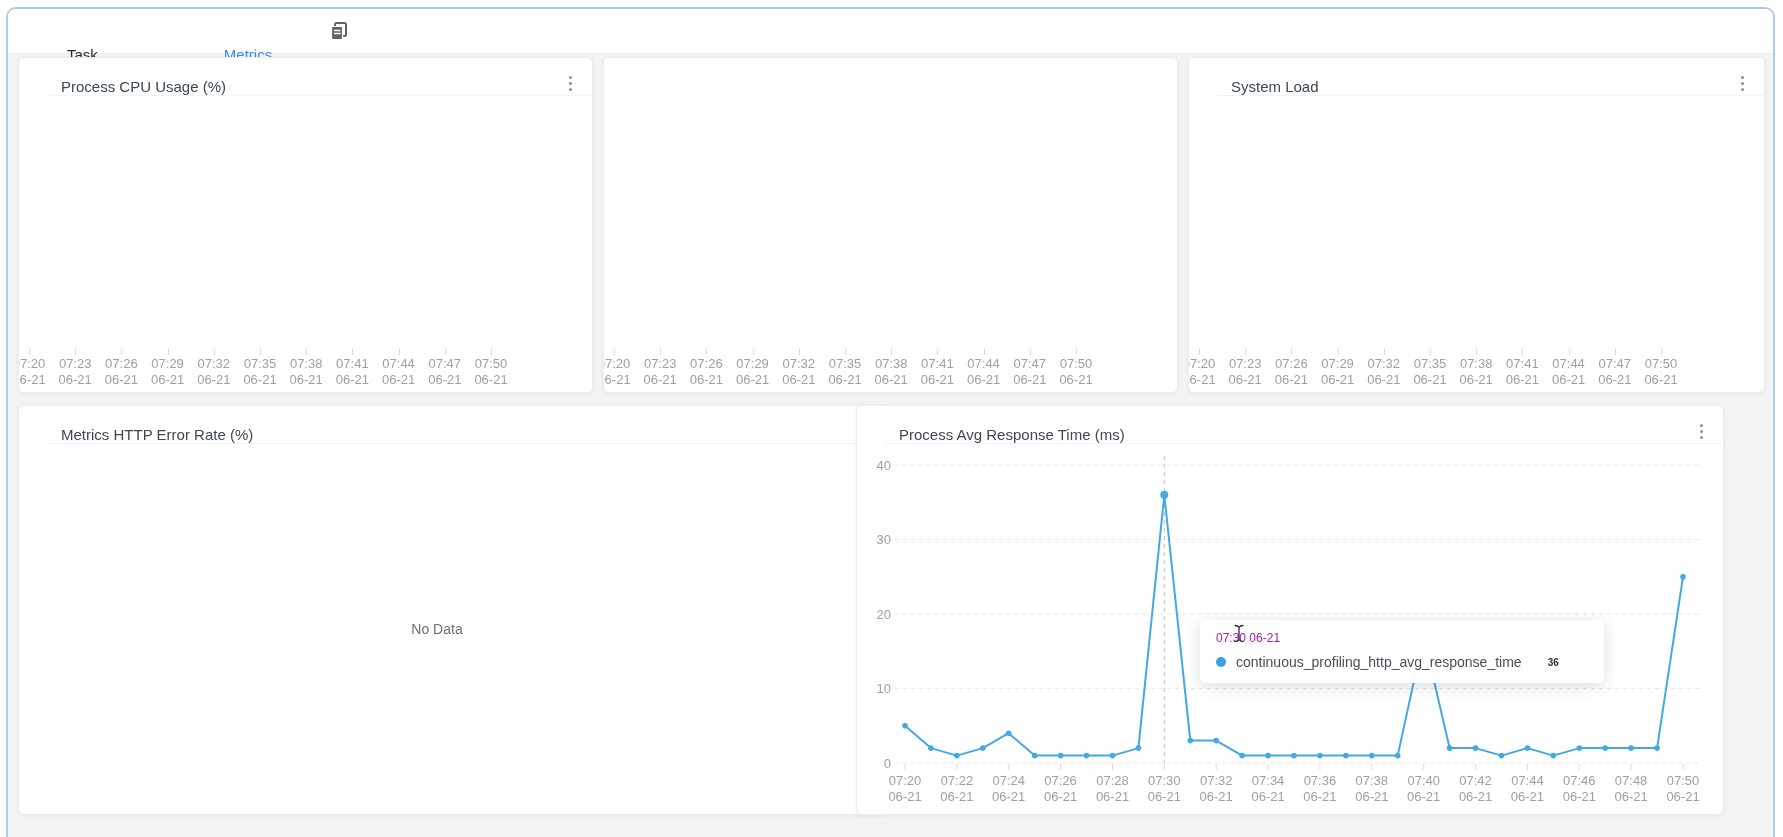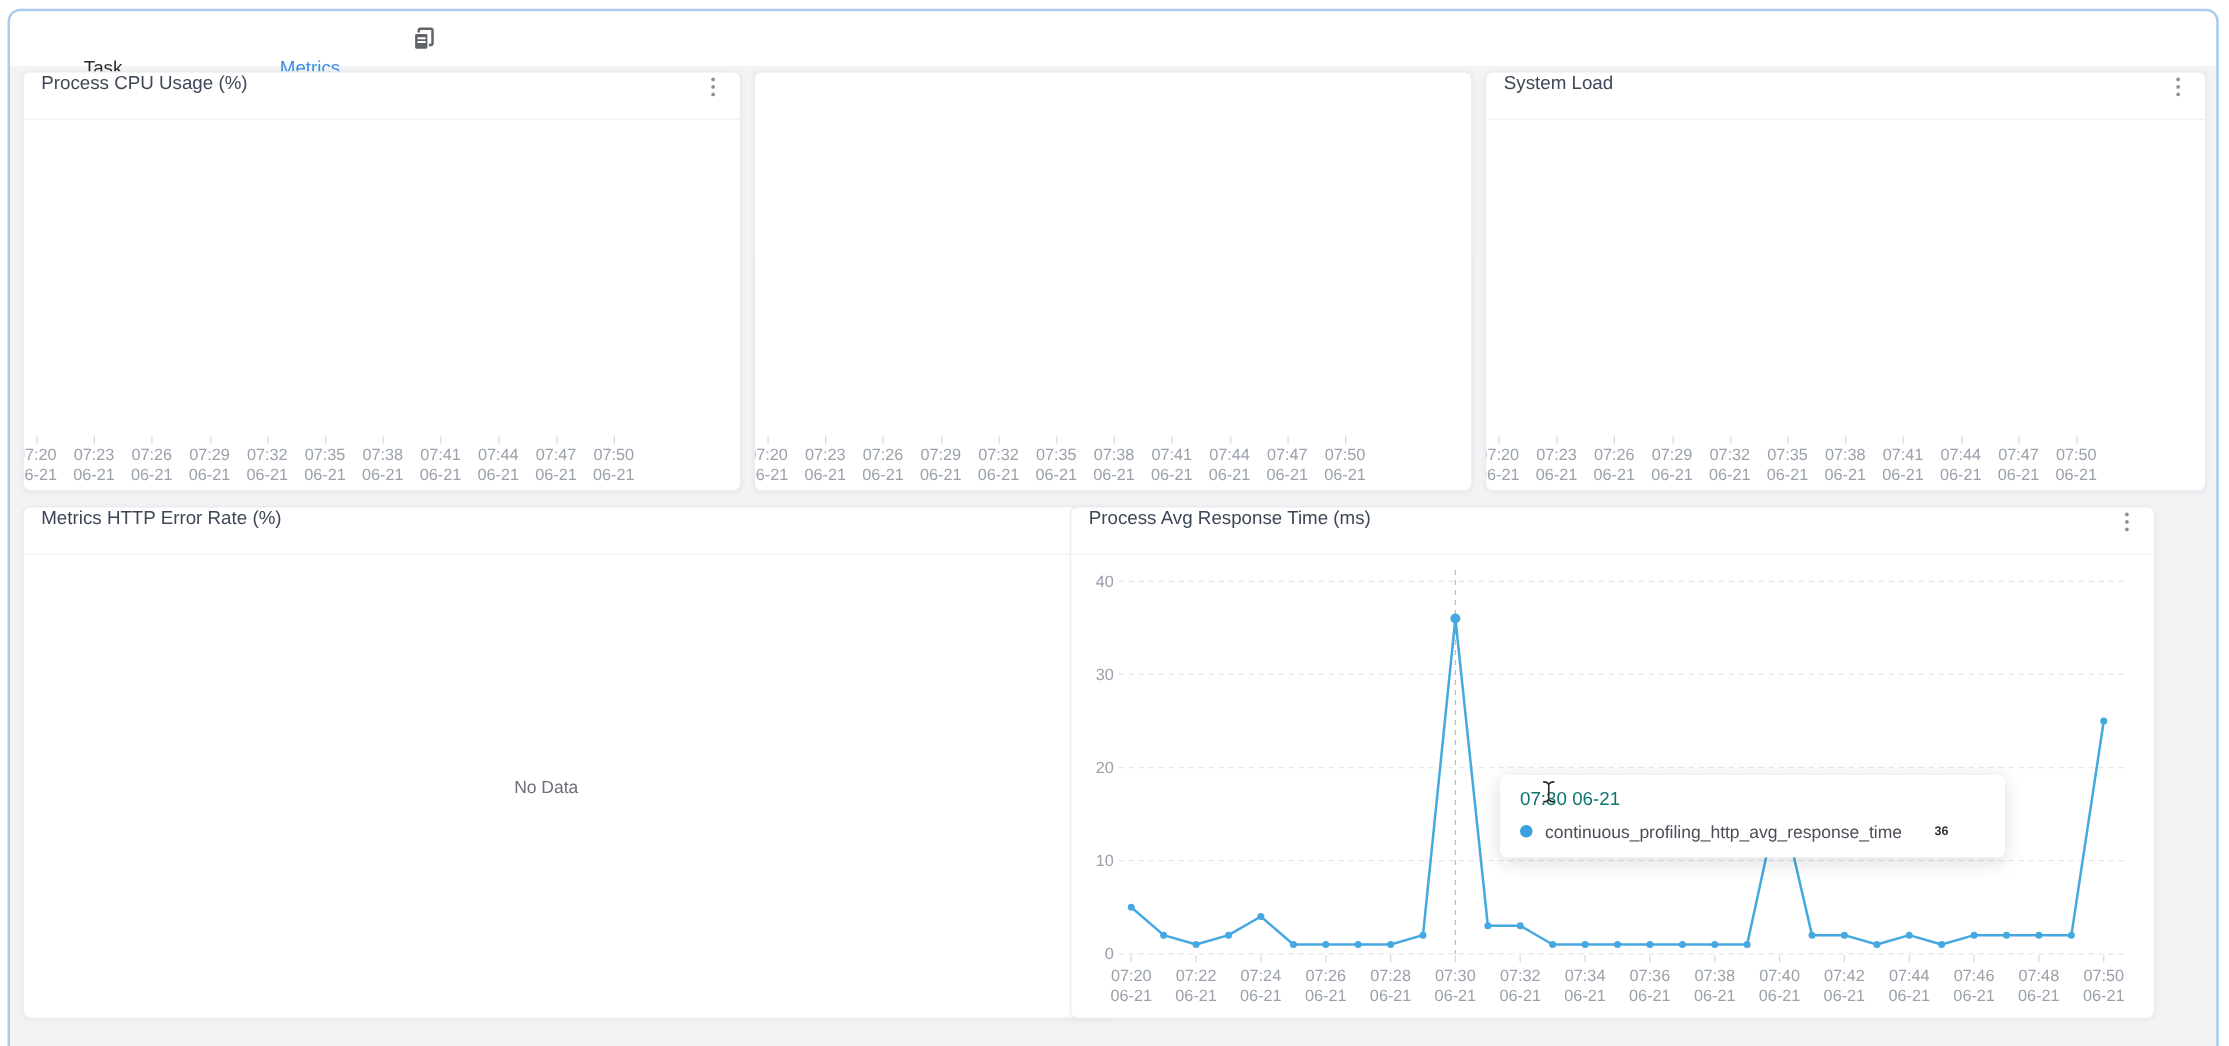--- a/index.html
+++ b/index.html
@@ -16,22 +16,22 @@
   .tab { font-size:15px; color:#2b2b2b; cursor:pointer; white-space:nowrap;margin-top:47px; }
   .tab.task { margin-left:59px; }
   .tab.metrics { margin-left:126px; color:#3a8ee6; }
   .tab-icon { margin-left:53px; width:27px; height:27px; display:flex;
               align-items:center; justify-content:center; cursor:pointer; }
 
   
   .panel { position:absolute; background:#fff; border:1px solid #ececf0; border-radius:6px;
            box-shadow:0 1px 4px rgba(31,45,61,.05); display:flex; flex-direction:column;
            overflow:hidden; }
-  .panel-header { height:38px; flex:0 0 38px; display:flex; align-items:flex-start;
-                  justify-content:space-between; padding:0 14px; border-bottom:1px solid #f3f3f5; }
+  .panel-header { height:38px; flex:0 0 38px; display:flex; align-items:flex-end;
+                  justify-content:space-between; padding:0 14px; border-bottom:1px solid #f3f3f5;margin-left:28px; }
   .panel-title { font-size:15px; color:#3d4757; white-space:nowrap; }
   .kebab { display:flex; flex-direction:column; align-items:center; gap:3px;
            padding:4px 6px; cursor:pointer; }
   .kebab i { width:3px; height:3px; border-radius:50%; background:#8c9096; display:block; }
   .panel-body { flex:1 1 auto; position:relative; overflow:hidden; }
 
   #panel-cpu     { left:10px;   top:48px;  width:575px; height:336px; }
   #panel-threads { left:595px;  top:48px;  width:575px; height:336px; }
   #panel-load    { left:1180px; top:48px;  width:577px; height:336px; }
   #panel-error   { left:10px;   top:396px; width:870px; height:410px; }
@@ -53,21 +53,21 @@
   .tick      { stroke:#d9dcdf; stroke-width:1; }
   .ylab,.xlab{ font-size:13px; fill:#9aa1ab; font-family:"Liberation Sans","DejaVu Sans",sans-serif; }
   .crosshair { stroke:#b9bec5; stroke-width:1; stroke-dasharray:4 4; }
   .dataline  { fill:none; stroke:#45a8e0; stroke-width:2; stroke-linejoin:round; }
   .datapoint { fill:#45a8e0; }
 
   
   .tooltip { position:absolute; left:343px; top:176px; width:404px; background:#fff;
              border-radius:6px; box-shadow:0 3px 16px rgba(0,0,0,.14);
              padding:11px 16px 13px 16px; z-index:5; }
-  .tt-time { font-size:15px; color:#0f766e; white-space:nowrap; }
+  .tt-time { font-size:12px; color:#a21caf; white-space:nowrap; }
   .tt-row  { margin-top:9px; display:flex; align-items:center; white-space:nowrap; }
   .tt-dot  { width:10px; height:10px; border-radius:50%; background:#3ba0e0; flex:0 0 10px; }
   .tt-name { margin-left:10px; font-size:14px; color:#4a4e57; }
   .tt-val  { margin-left:26px; font-size:10px; font-weight:bold; color:#303133; }
   .cursor-ibeam { position:absolute; left:33px; top:4px; }
 </style>
 </head>
 <body>
 
 <div class="frame">

